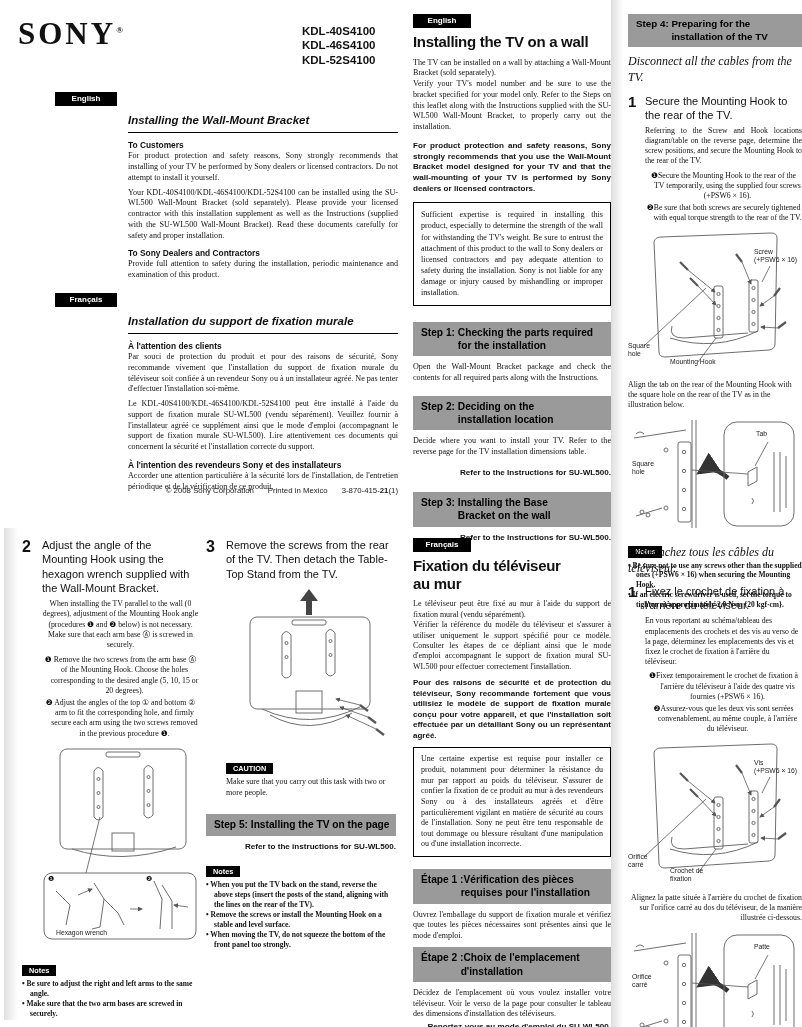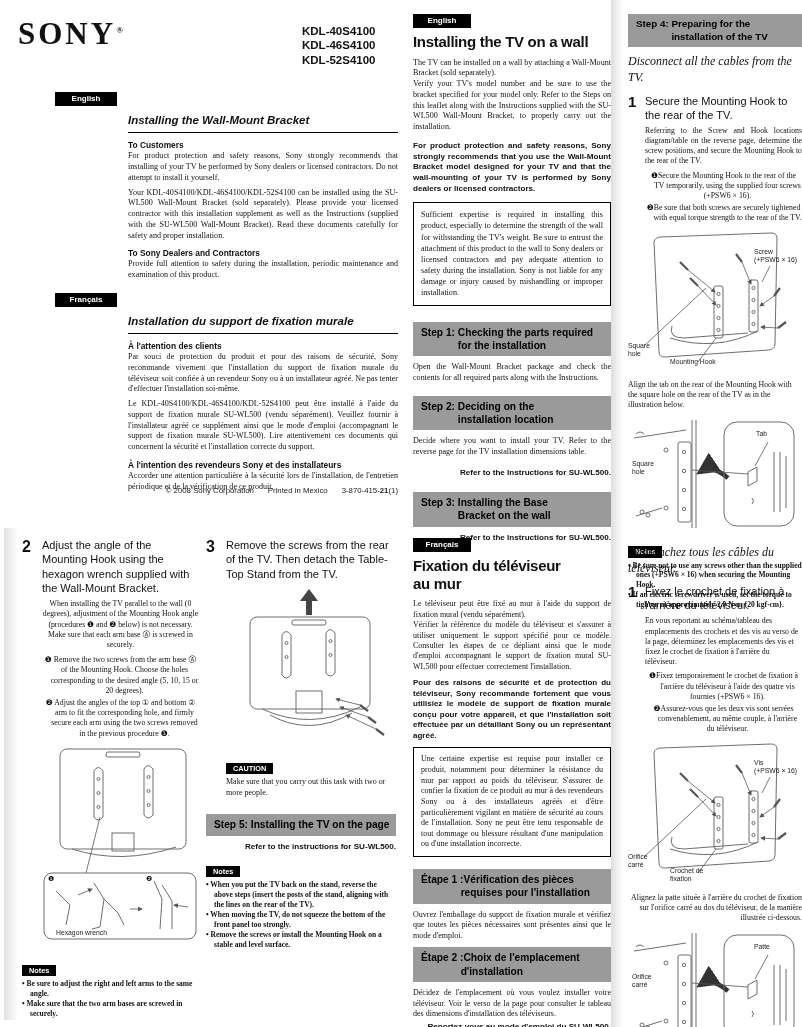--- a/index.html
+++ b/index.html
@@ -336,22 +336,22 @@
         </svg>
       </div>
       <div class="nb" style="margin-top:6px">CAUTION</div>
       <div class="cautxt">Make sure that you carry out this task with two or more people.</div>
     </div>
     <div style="height:16px"></div>
     <div class="grayhdr">Step 5: Installing the TV on the page</div>
     <div class="refbold" style="margin-bottom:8px">Refer to the instructions for SU-WL500.</div>
     <div class="nb" style="margin-top:0">Notes</div>
     <div class="note">• When you put the TV back on the stand, reverse the above steps (insert the posts of the stand, aligning with the lines on the rear of the TV).</div>
+    <div class="note">• Remove the screws or install the Mounting Hook on a stable and level surface.</div>
     <div class="note">• When moving the TV, do not squeeze the bottom of the front panel too strongly.</div>
-    <div class="note">• Remove the screws or install the Mounting Hook on a stable and level surface.</div>
   </div>
 
   <div class="col" id="q2C">
     <div class="bar-badge">Français</div>
     <div class="big-title">Fixation du téléviseur
 au mur</div>
     <p class="para pre" style="font-size:8px; line-height:1.3">Le téléviseur peut être fixé au mur à l'aide du support de fixation mural (vendu séparément).
 Vérifier la référence du modèle du téléviseur et s'assurer à utiliser uniquement le support spécifié pour ce modèle. Consulter les étapes de ce dépliant ainsi que le mode d'emploi accompagnant le support de fixation mural SU-WL500 pour effectuer correctement l'installation.</p>
     <p class="boldp" style="font-size:8px; margin:6px 0">Pour des raisons de sécurité et de protection du téléviseur, Sony recommande fortement que vous utilisiez le modèle de support de fixation murale conçu pour votre appareil, et que l'installation soit effectuée par un détaillant Sony ou un représentant agréé.</p>
     <div class="warnbox" style="font-size:8px; line-height:1.33; margin:6px 0 12px">Une certaine expertise est requise pour installer ce produit, notamment pour déterminer la résistance du mur par rapport au poids du téléviseur. S'assurer de confier la fixation de ce produit au mur à des revendeurs Sony ou à des installateurs agréés et d'être particulièrement vigilant en matière de sécurité au cours de l'installation. Sony ne peut être tenu responsable de tout dommage ou blessure résultant d'une manipulation ou d'une installation incorrecte.</div>

